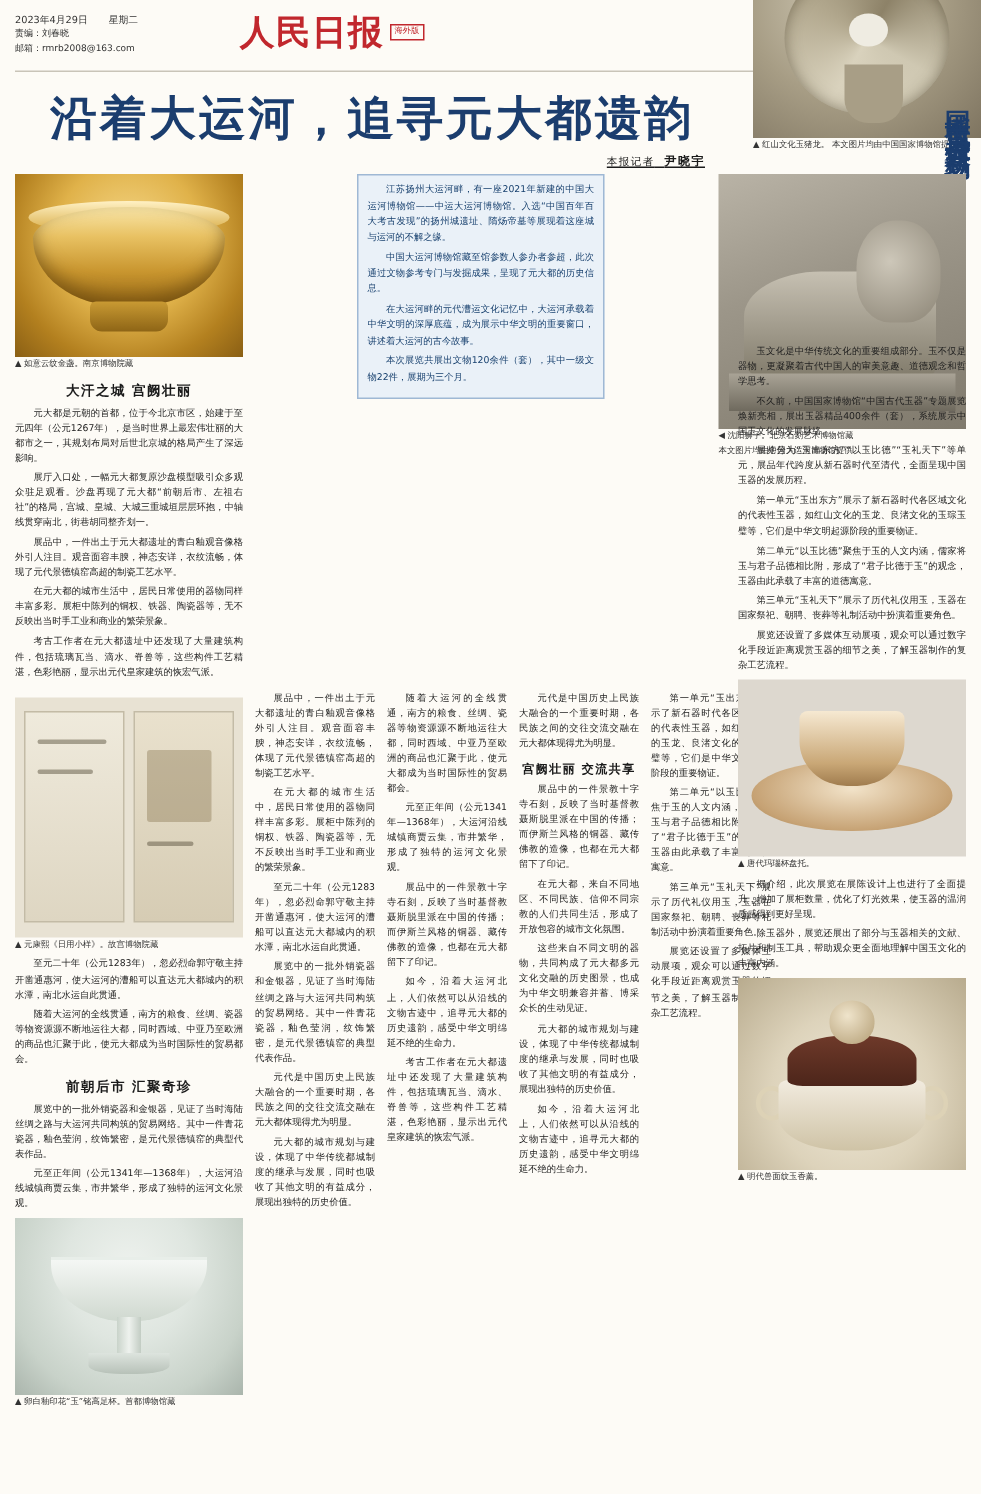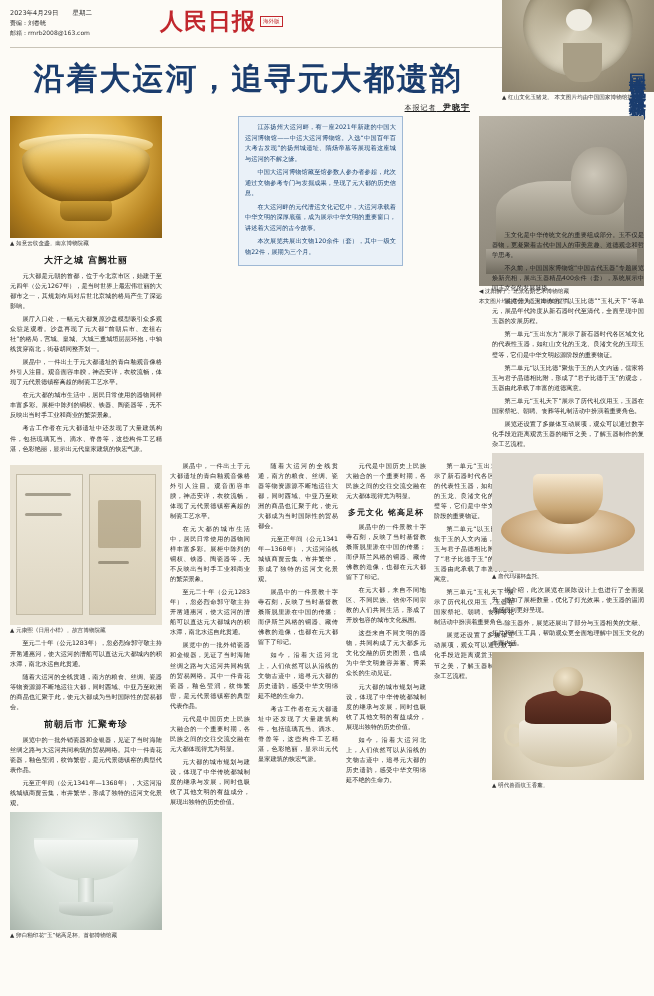--- a/index.html
+++ b/index.html
@@ -243,21 +243,21 @@
         <p>元至正年间（公元1341年—1368年），大运河沿线城镇商贾云集，市井繁华，形成了独特的运河文化景观。</p>
         <p>展品中的一件景教十字寺石刻，反映了当时基督教聂斯脱里派在中国的传播；而伊斯兰风格的铜器、藏传佛教的造像，也都在元大都留下了印记。</p>
         <p>如今，沿着大运河北上，人们依然可以从沿线的文物古迹中，追寻元大都的历史遗韵，感受中华文明绵延不绝的生命力。</p>
         <p>考古工作者在元大都遗址中还发现了大量建筑构件，包括琉璃瓦当、滴水、脊兽等，这些构件工艺精湛，色彩艳丽，显示出元代皇家建筑的恢宏气派。</p>
       </div>
 
       <div style="width:80px;">
         <div class="col">
           <p>元代是中国历史上民族大融合的一个重要时期，各民族之间的交往交流交融在元大都体现得尤为明显。</p>
         </div>
-        <div class="sub-head" style="font-size:8px;">多元文化  铭高足杯</div>
+        <div class="sub-head" style="font-size:8px;">宫阙壮丽  交流共享</div>
         <div class="col">
           <p>展品中的一件景教十字寺石刻，反映了当时基督教聂斯脱里派在中国的传播；而伊斯兰风格的铜器、藏传佛教的造像，也都在元大都留下了印记。</p>
           <p>在元大都，来自不同地区、不同民族、信仰不同宗教的人们共同生活，形成了开放包容的城市文化氛围。</p>
           <p>这些来自不同文明的器物，共同构成了元大都多元文化交融的历史图景，也成为中华文明兼容并蓄、博采众长的生动见证。</p>
           <p>元大都的城市规划与建设，体现了中华传统都城制度的继承与发展，同时也吸收了其他文明的有益成分，展现出独特的历史价值。</p>
           <p>如今，沿着大运河北上，人们依然可以从沿线的文物古迹中，追寻元大都的历史遗韵，感受中华文明绵延不绝的生命力。</p>
         </div>
       </div>
 
       <div style="width:80px;" class="col">

